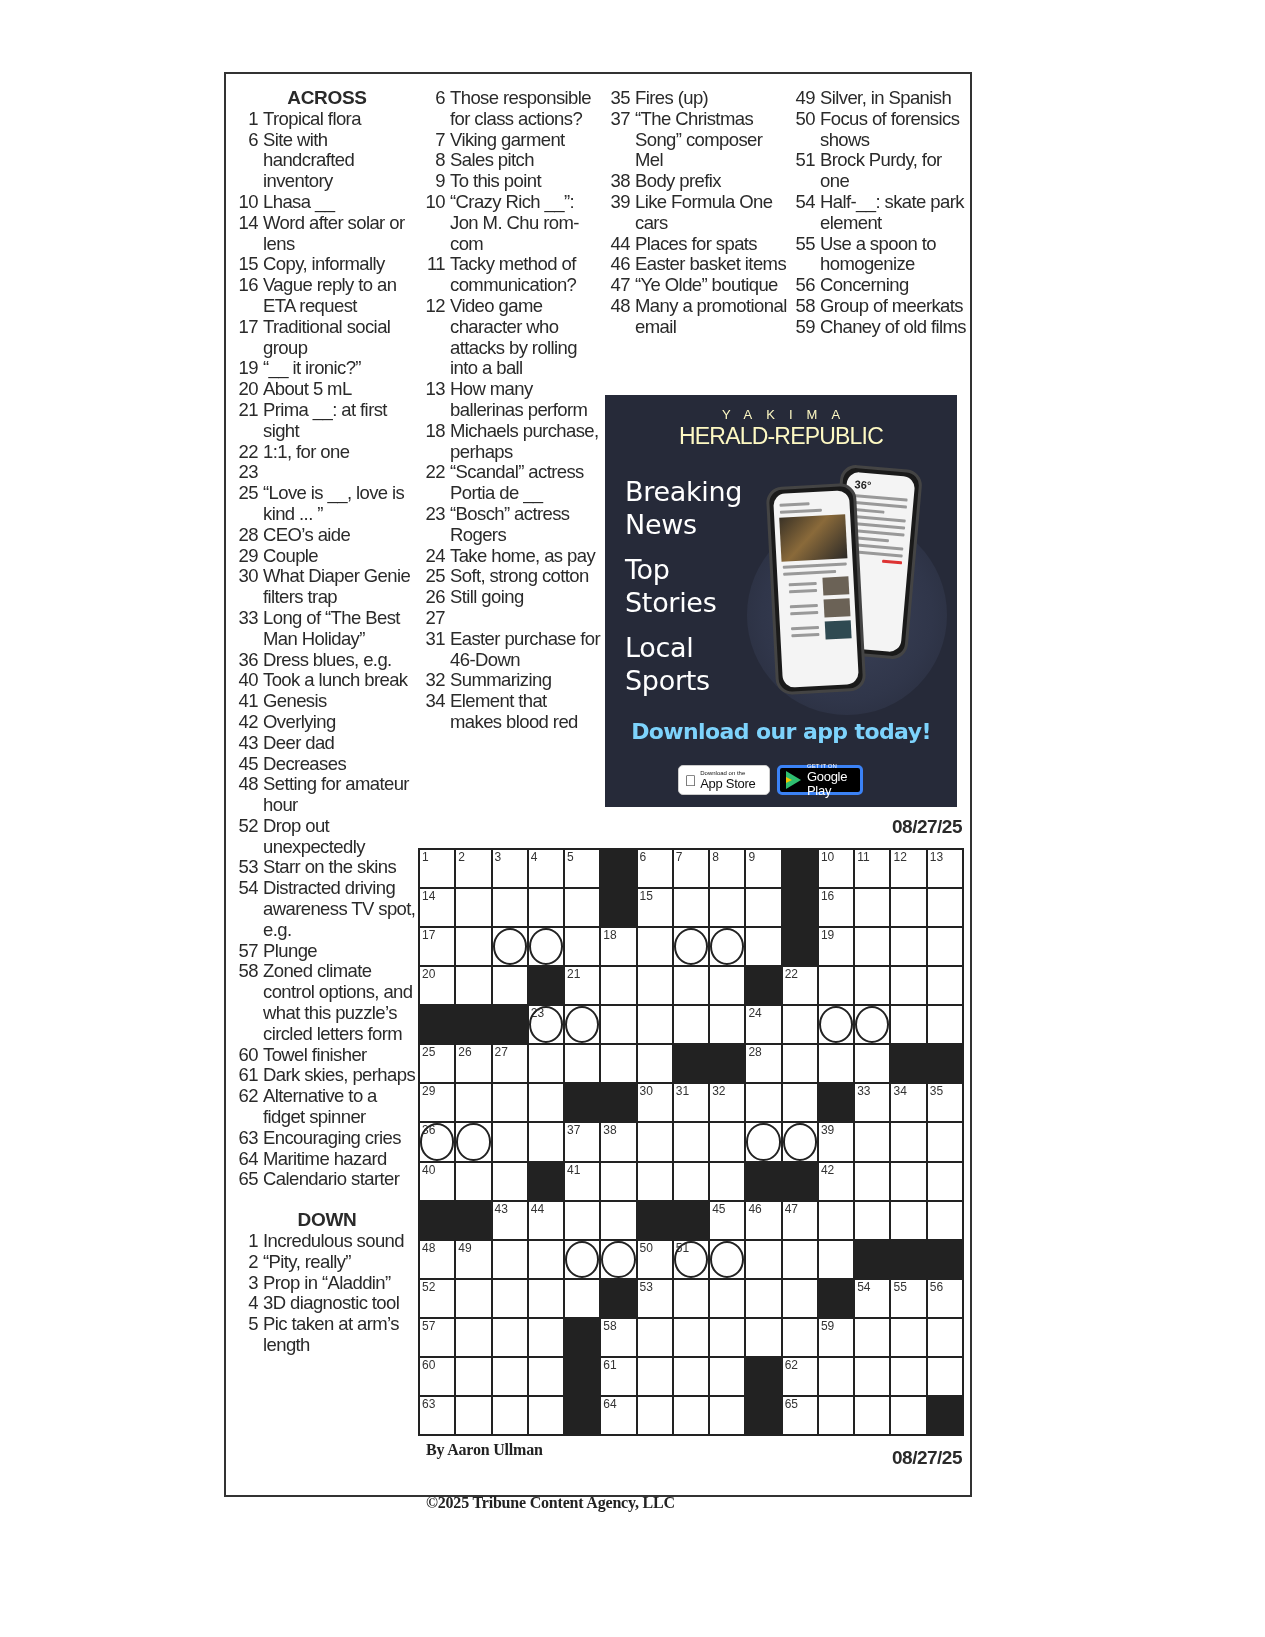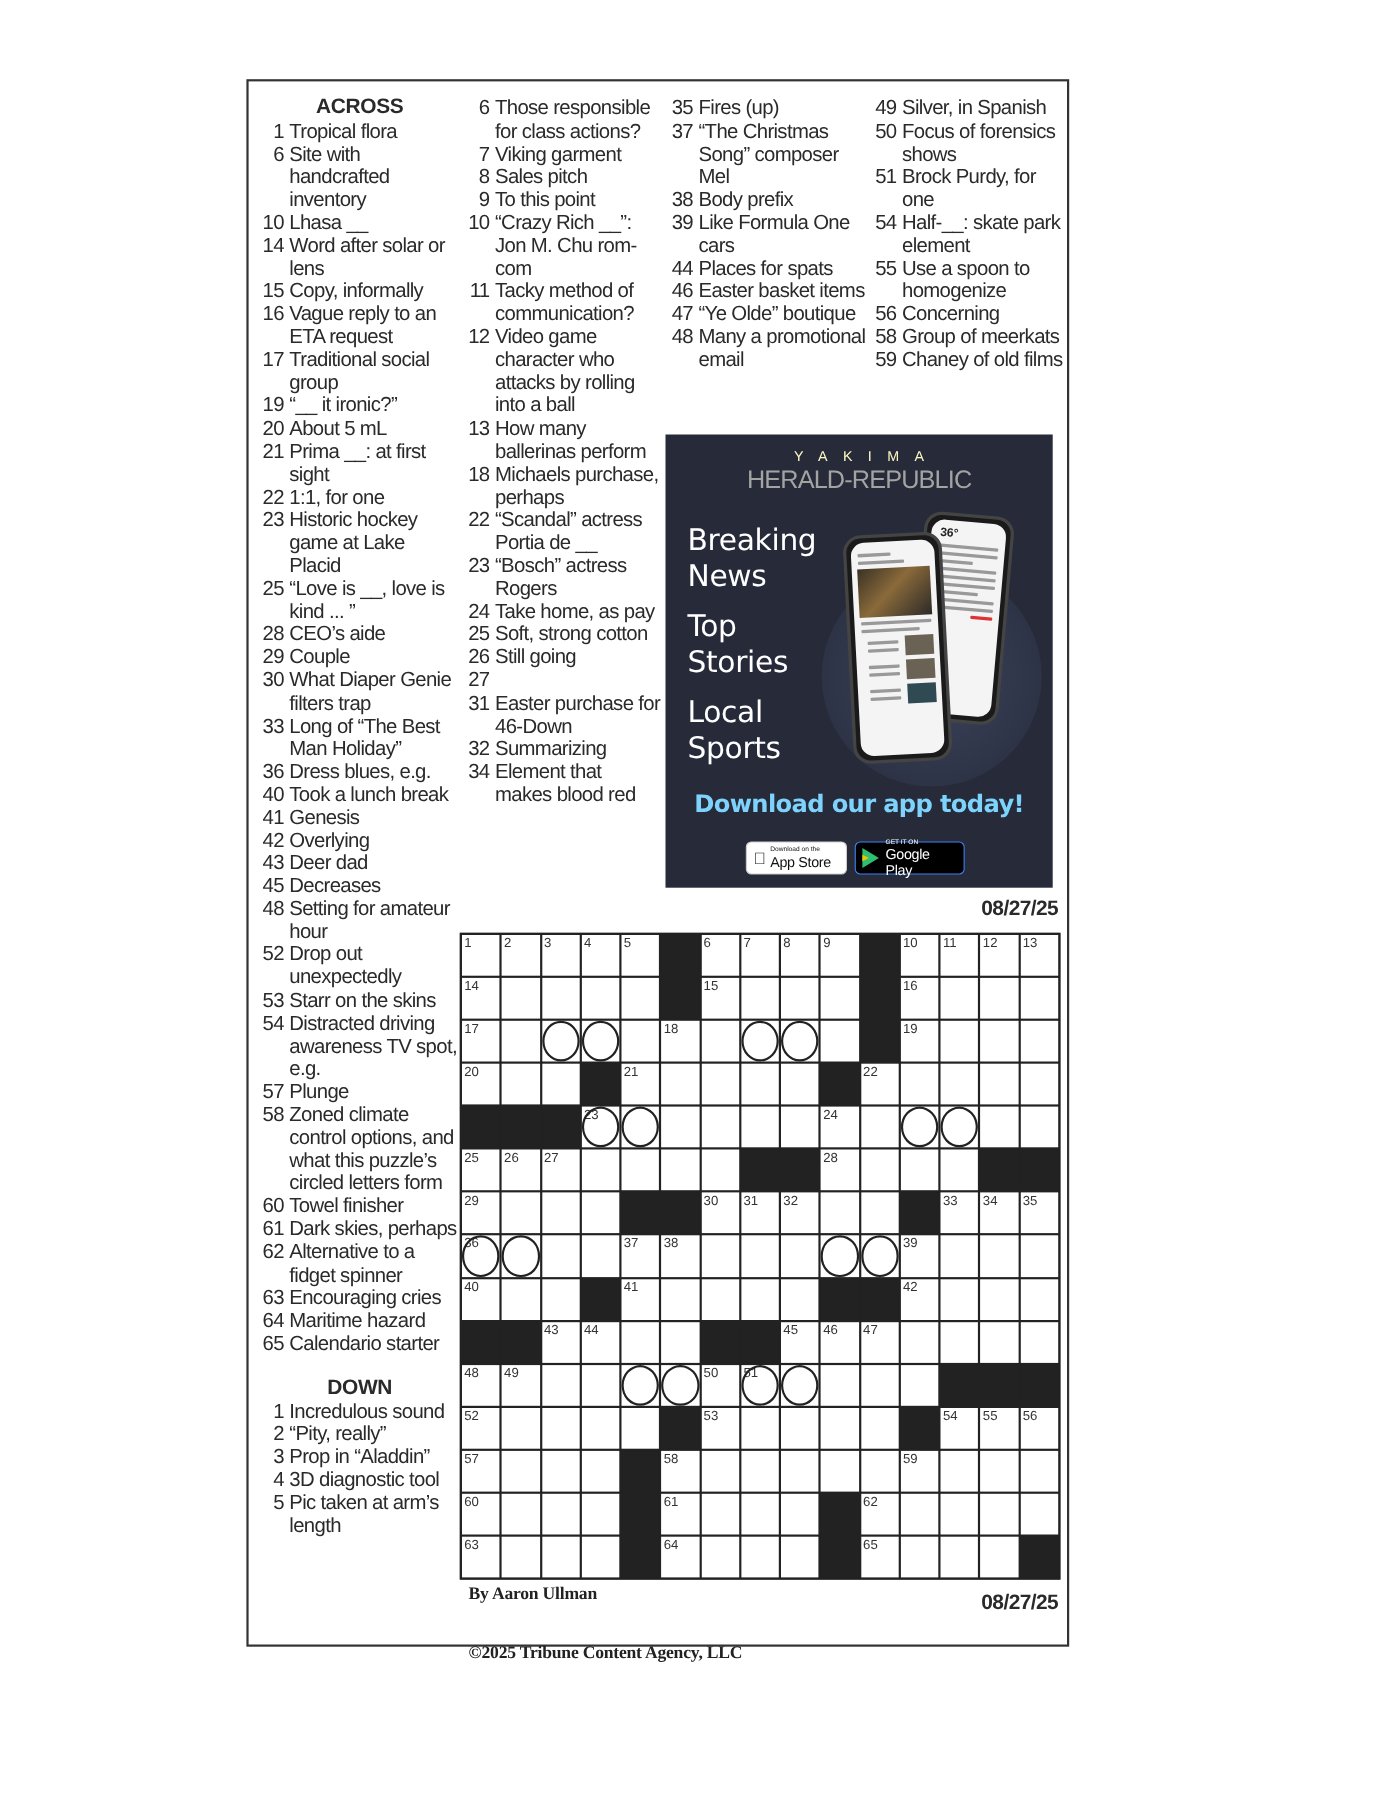--- a/index.html
+++ b/index.html
@@ -17,38 +17,38 @@
   #col2 { left: 422px; top: 88px; width: 180px; }
   #col2 .num { width: 28px; }
   #col3 { left: 607px; top: 88px; width: 182px; }
   #col3 .num { width: 28px; }
   #col4 { left: 792px; top: 88px; width: 175px; }
   #col4 .num { width: 28px; }
 
   
   #ad { position: absolute; left: 605px; top: 395px; width: 352px; height: 412px; background: #262a39; color: #fff; overflow: hidden; }
   #ad .yakima { position: absolute; top: 12px; left: 0; width: 100%; text-align: center; font-size: 13px; letter-spacing: 14px; padding-left: 14px; color: #fef9c3; }
-  #ad .herald { position: absolute; top: 28px; left: 0; width: 100%; text-align: center; font-size: 23px; letter-spacing: -0.8px; color: #a3a3a3; }
+  #ad .herald { position: absolute; top: 28px; left: 0; width: 100%; text-align: center; font-size: 23px; letter-spacing: -0.8px; color: #fef9c3; }
   #ad .headline { position: absolute; left: 20px; font-size: 27px; line-height: 33px; font-family: "DejaVu Sans", sans-serif; color: #fff; letter-spacing: -0.3px; }
   #ad .h1 { top: 80px; } #ad .h2 { top: 158px; } #ad .h3 { top: 236px; }
   #ad .glow { position: absolute; left: 142px; top: 120px; width: 200px; height: 200px; border-radius: 50%; background: radial-gradient(circle, #3b4258 0%, #30364a 60%, #262a39 100%); }
   .phone { position: absolute; border-radius: 16px; background: #1a1a1a; border: 3px solid #444; }
   .phone .screen { position: absolute; left: 4px; top: 4px; right: 4px; bottom: 4px; background: #f4f4f4; border-radius: 12px; overflow: hidden; }
   #phone-back { left: 228px; top: 72px; width: 82px; height: 190px; transform: rotate(5deg); }
   #phone-front { left: 166px; top: 90px; width: 90px; height: 208px; transform: rotate(-3deg); }
   .screen .line { height: 3px; background: #999; margin: 4px 6px; border-radius: 1px; }
   .screen .photo { height: 44px; margin: 3px 5px; background: linear-gradient(135deg, #3a3226, #8a6a3a 45%, #2c2a28); }
   .screen .thumb { display: flex; margin: 4px 5px; }
   .screen .thumb .t { flex: 1; }
   .screen .thumb .img { width: 26px; height: 18px; background: #6b6256; }
   .screen .temp { font-size: 11px; font-weight: bold; color: #222; padding: 6px 0 0 8px; }
   #ad .cta { position: absolute; top: 324px; left: 0; width: 100%; text-align: center; font-size: 22px; font-weight: bold; font-family: "DejaVu Sans", sans-serif; letter-spacing: -0.6px; color: #7dd3fc; }
   .store { position: absolute; top: 370px; height: 30px; border-radius: 5px; display: flex; align-items: center; padding: 0 6px; }
   #appstore { left: 73px; width: 92px; background: #fff; color: #111; border: 1px solid #ccc; }
-  #googleplay { left: 172px; width: 100px; background: #000; color: #fff; border: 1px solid #3b82f6; }
+  #googleplay { left: 172px; width: 86px; background: #000; color: #fff; border: 3px solid #3b82f6; }
   .store .icon { font-size: 15px; margin-right: 4px; }
   .store .small { font-size: 6px; line-height: 7px; display: block; }
   .store .big { font-size: 13px; line-height: 14px; display: block; letter-spacing: -0.3px; }
   .gp-tri { width: 0; height: 0; border-top: 9px solid transparent; border-bottom: 9px solid transparent; border-left: 15px solid #2fbf71; margin-right: 6px; position: relative; }
   .gp-tri::after { content: ""; position: absolute; left: -15px; top: -3px; width: 0; height: 0; border-top: 3px solid transparent; border-bottom: 3px solid transparent; border-left: 6px solid #f5c400; }
 
   .date { position: absolute; font-weight: bold; font-size: 19px; letter-spacing: -0.5px; color: #2a2a2a; }
   #date-top { left: 880px; top: 816px; width: 82px; text-align: right; }
   #date-bottom { left: 880px; top: 1447px; width: 82px; text-align: right; }
 
@@ -110,21 +110,20 @@
       <div class="clue">
         <span class="num">21</span>
         <span class="txt">Prima __: at first sight</span>
       </div>
       <div class="clue">
         <span class="num">22</span>
         <span class="txt">1:1, for one</span>
       </div>
       <div class="clue">
         <span class="num">23</span>
-        <span class="txt">Historic hockey game at Lake Placid</span>
       </div>
       <div class="clue">
         <span class="num">25</span>
         <span class="txt">“Love is __, love is kind ... ”</span>
       </div>
       <div class="clue">
         <span class="num">28</span>
         <span class="txt">CEO’s aide</span>
       </div>
       <div class="clue">

